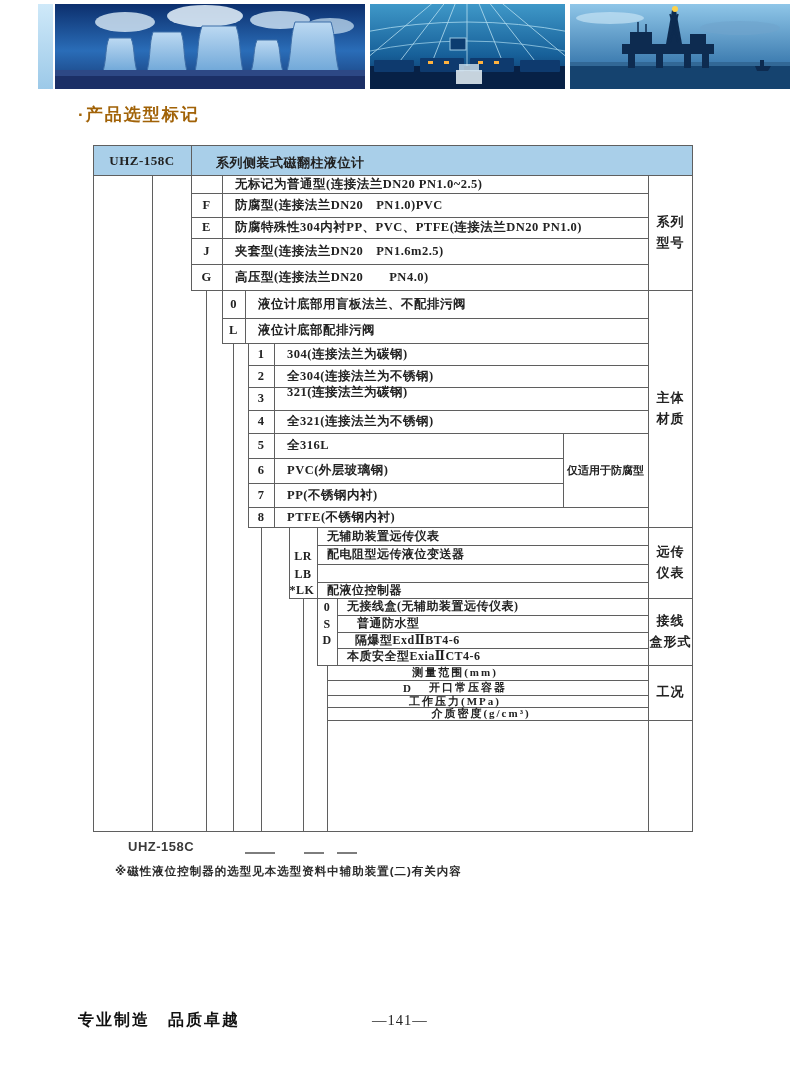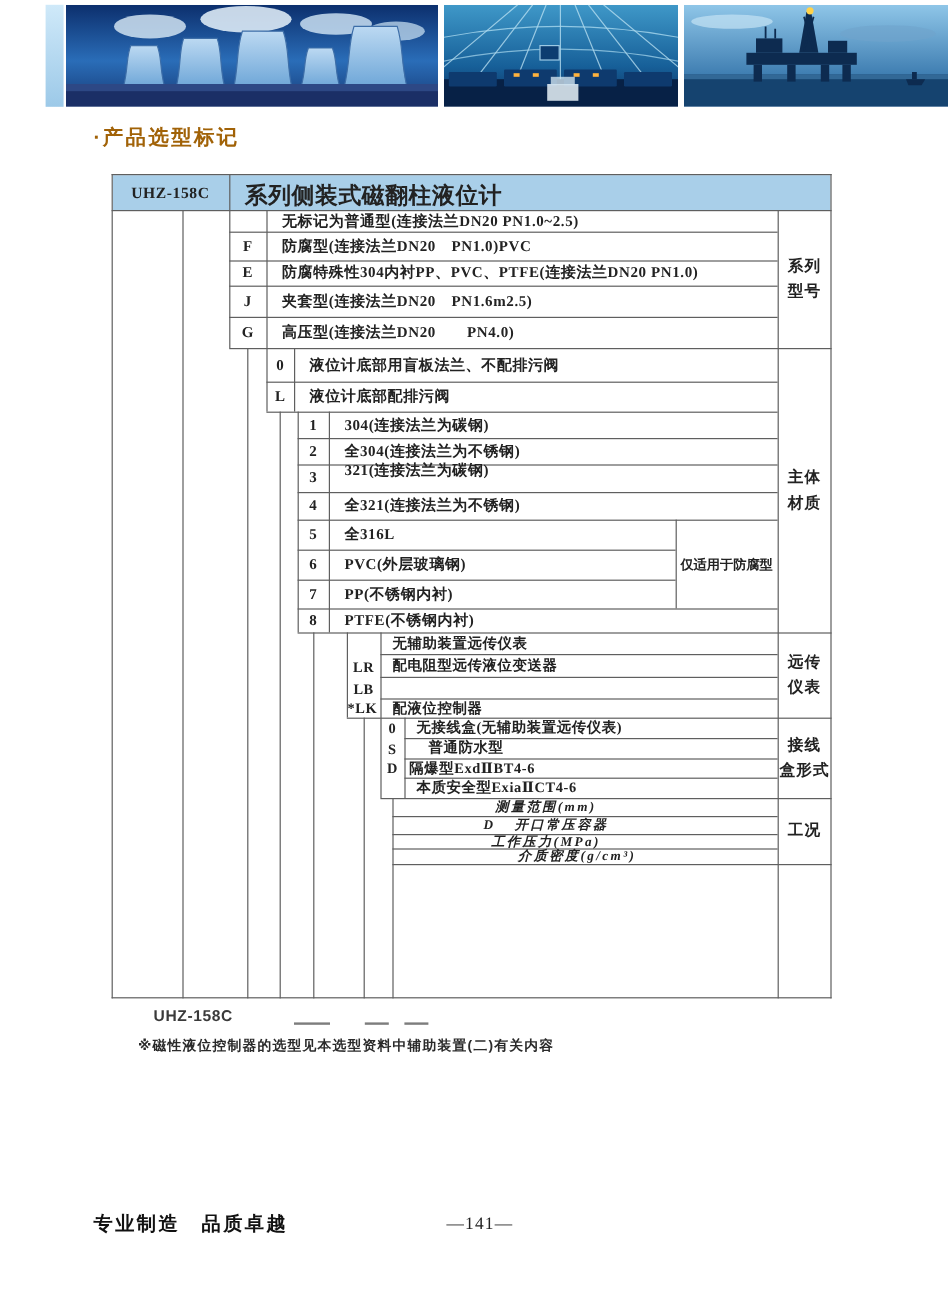--- a/index.html
+++ b/index.html
@@ -12,21 +12,21 @@
          background:linear-gradient(180deg,#cfe9f9,#9cc9e8);}
   
   .tbl{position:absolute;left:93px;top:145px;width:600px;height:687px;}
   .vl{position:absolute;width:1px;background:#5f5f5f;}
   .hl{position:absolute;height:1px;background:#5f5f5f;}
   .cell{position:absolute;display:flex;align-items:center;font-weight:bold;
         font-size:12.5px;letter-spacing:0.5px;white-space:nowrap;overflow:visible;}
   .code{justify-content:center;padding-left:0 !important;}
   .desc{padding-left:13px;}
   .small{font-size:12px;}
-  .tiny{font-size:11px;letter-spacing:2px;font-style:italic;}
+  .tiny{font-size:11px;letter-spacing:2px;}
   .bottomal{align-items:flex-end;padding-bottom:2px;}
   .hdrbg{position:absolute;left:1px;top:1px;width:598px;height:29px;background:#a9cfe9;}
   .label{justify-content:center;text-align:center;white-space:pre-line;
          line-height:1.55;font-size:13px;letter-spacing:1px;}
   .centered{justify-content:center;}
   .title{position:absolute;left:78px;top:103px;font-family:"Liberation Sans","DejaVu Sans",sans-serif;
          font-weight:bold;font-size:17px;color:#a16207;letter-spacing:2px;}
   .fillmodel{position:absolute;left:128px;top:839px;font-family:"Liberation Sans","DejaVu Sans",sans-serif;
          font-weight:bold;font-size:13px;color:#3a3a3a;letter-spacing:0.5px;}
   .dash{position:absolute;top:852px;height:2px;background:#7d7d7d;}
@@ -198,21 +198,21 @@
     <div class="hl" style="left:244px;top:470px;width:311px"></div>
     <div class="hl" style="left:244px;top:487px;width:311px"></div>
     <div class="hl" style="left:244px;top:503px;width:311px"></div>
     <div class="hl" style="left:224px;top:520px;width:376px"></div>
     <div class="hl" style="left:234px;top:535px;width:321px"></div>
     <div class="hl" style="left:234px;top:550px;width:321px"></div>
     <div class="hl" style="left:234px;top:562px;width:321px"></div>
     <div class="hl" style="left:234px;top:575px;width:366px"></div>
 
     <div class="cell centered" style="left:0;top:1px;width:98px;height:29px;font-size:13px">UHZ-158C</div>
-    <div class="cell desc" style="left:98px;top:1px;width:500px;height:34px;font-size:19px">系列侧装式磁翻柱液位计</div>
+    <div class="cell desc" style="left:110px;top:1px;width:500px;height:34px;font-size:13px">系列侧装式磁翻柱液位计</div>
 
     <div class="cell code" style="left:98px;top:30px;width:31px;height:18px"></div>
     <div class="cell desc" style="left:129px;top:30px;width:426px;height:18px">无标记为普通型(连接法兰DN20  PN1.0~2.5)</div>
     <div class="cell code" style="left:98px;top:48px;width:31px;height:24px">F</div>
     <div class="cell desc" style="left:129px;top:48px;width:426px;height:24px">防腐型(连接法兰DN20　PN1.0)PVC</div>
     <div class="cell code" style="left:98px;top:72px;width:31px;height:21px">E</div>
     <div class="cell desc" style="left:129px;top:72px;width:426px;height:21px">防腐特殊性304内衬PP、PVC、PTFE(连接法兰DN20 PN1.0)</div>
     <div class="cell code" style="left:98px;top:93px;width:31px;height:26px">J</div>
     <div class="cell desc" style="left:129px;top:93px;width:426px;height:26px">夹套型(连接法兰DN20　PN1.6m2.5)</div>
     <div class="cell code" style="left:98px;top:119px;width:31px;height:26px">G</div>
@@ -247,21 +247,21 @@
     <div class="cell small" style="left:224px;top:400px;width:331px;height:19px;padding-left:10px">配电阻型远传液位变送器</div>
     <div class="cell code small bottomal" style="left:196px;top:419px;width:28px;height:18px">LB</div>
     <div class="cell code small bottomal" style="left:194px;top:437px;width:30px;height:16px">*LK</div>
     <div class="cell small" style="left:224px;top:437px;width:331px;height:16px;padding-left:10px">配液位控制器</div>
 
     <div class="cell code small bottomal" style="left:224px;top:453px;width:20px;height:17px">0</div>
     <div class="cell small" style="left:244px;top:453px;width:311px;height:17px;padding-left:10px">无接线盒(无辅助装置远传仪表)</div>
     <div class="cell code small bottomal" style="left:224px;top:470px;width:20px;height:17px">S</div>
     <div class="cell small" style="left:244px;top:470px;width:311px;height:17px;padding-left:20px">普通防水型</div>
     <div class="cell code small bottomal" style="left:224px;top:487px;width:20px;height:16px">D</div>
-    <div class="cell small" style="left:244px;top:487px;width:311px;height:16px;padding-left:4px">隔爆型ExdⅡBT4-6</div>
+    <div class="cell small" style="left:244px;top:487px;width:311px;height:16px;padding-left:18px">隔爆型ExdⅡBT4-6</div>
     <div class="cell small" style="left:244px;top:503px;width:311px;height:17px;padding-left:10px">本质安全型ExiaⅡCT4-6</div>
 
     <div class="cell tiny centered" style="left:234px;top:520px;width:256px;height:15px">测量范围(mm)</div>
     <div class="cell tiny centered" style="left:234px;top:535px;width:256px;height:15px">
       <span style="margin-right:16px">D</span>
       <span>开口常压容器</span>
     </div>
     <div class="cell tiny centered" style="left:234px;top:550px;width:256px;height:12px">工作压力(MPa)</div>
     <div class="cell tiny centered" style="left:260px;top:562px;width:256px;height:13px">介质密度(g/cm³)</div>
 

